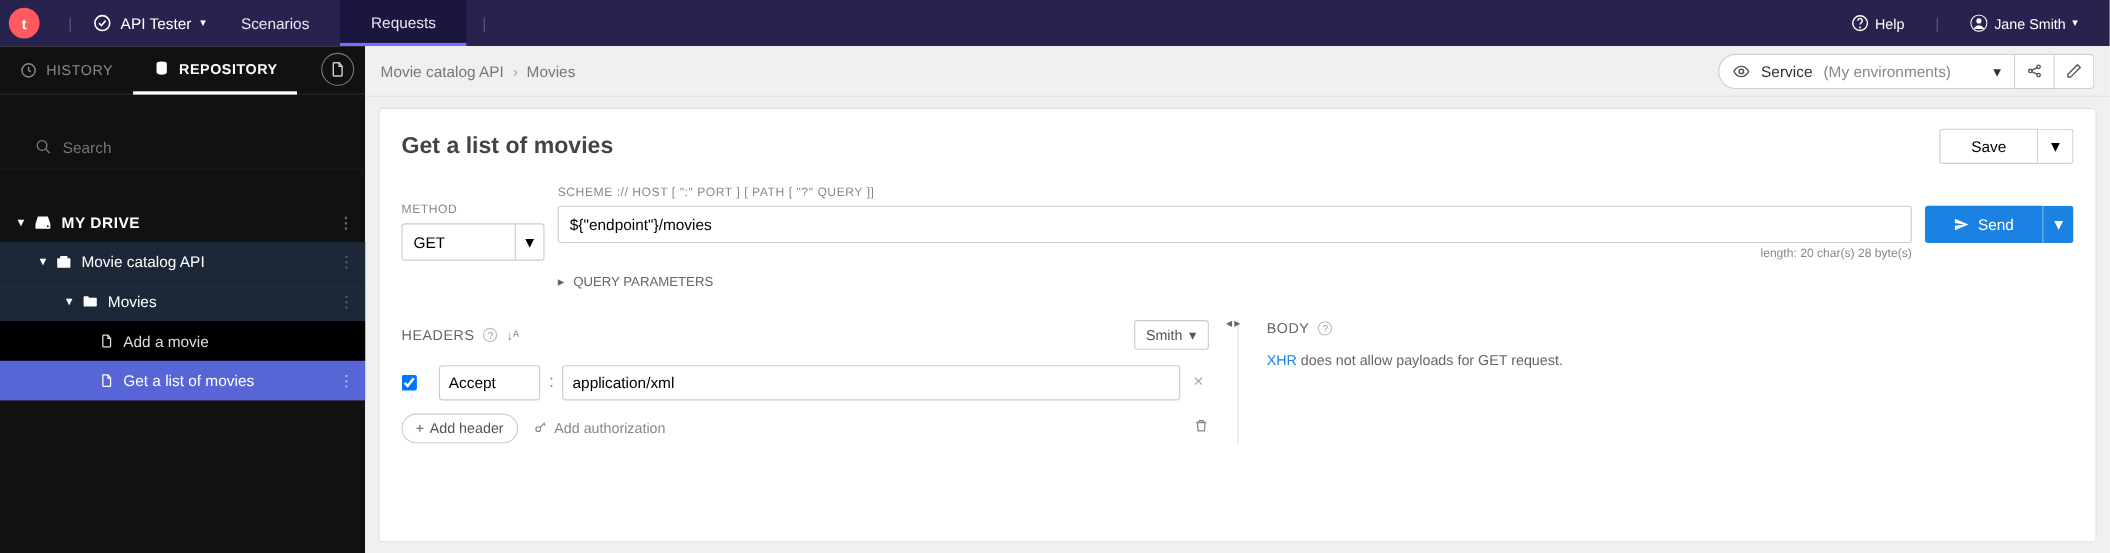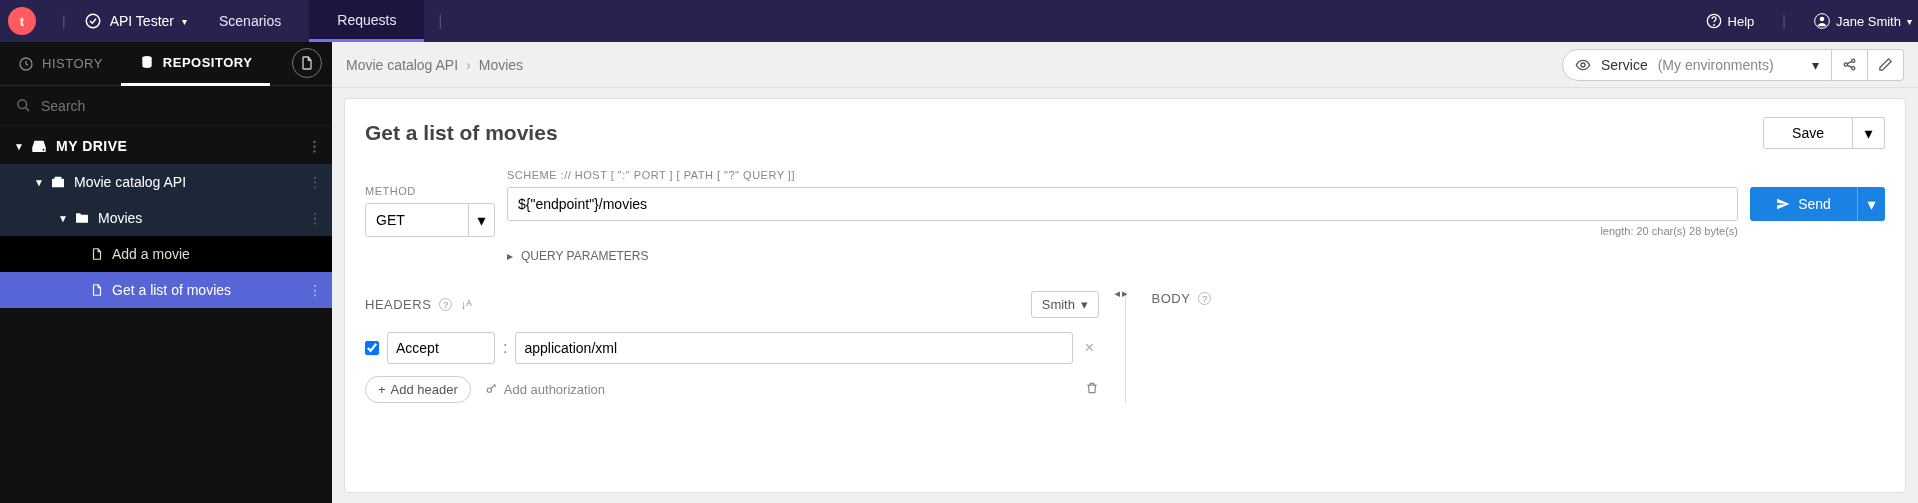--- a/index.html
+++ b/index.html
@@ -4,31 +4,31 @@
 <style>
 * { box-sizing: border-box; margin: 0; padding: 0; font-family: -apple-system, BlinkMacSystemFont, "Segoe UI", Arial, sans-serif; }
 body { width: 1918px; height: 503px; overflow: hidden; background: #fff; }
 .topbar { height: 42px; background: #28224f; display: flex; align-items: center; color: #fff; font-size: 14px; }
 .logo { width: 28px; height: 28px; border-radius: 50%; background: #ff5a5f; margin: 0 12px 0 8px; display: flex; align-items: center; justify-content: center; font-weight: bold; font-size: 13px; color: #fff; }
 .tb-sep { color: #5a5480; margin: 0 14px; }
 .brand { display: flex; align-items: center; gap: 8px; padding: 0 4px; }
 .brand svg { width: 18px; height: 18px; }
 .nav-tab { height: 42px; padding: 0 28px; display: flex; align-items: center; cursor: pointer; color: #e8e6f0; }
 .nav-tab.active { background: #1a1640; border-bottom: 3px solid #7b6ef6; }
-.topbar-right { margin-left: auto; display: flex; align-items: center; gap: 14px; padding-right: 6px; }
+.topbar-right { margin-left: auto; display: flex; align-items: center; gap: 14px; padding-right: 29px; }
 .help, .user { display: flex; align-items: center; gap: 6px; cursor: pointer; font-size: 13px; }
 
 .main { display: flex; height: calc(503px - 42px); }
-.sidebar { width: 332px; background: #111; color: #ccc; font-size: 14px; display: flex; flex-direction: column; }
+.sidebar { width: 332px; background: #111; color: #ccc; font-size: 14px; display: flex; flex-direction: column; gap: 28px; }
 .side-tabs { height: 44px; display: flex; align-items: center; border-bottom: 1px solid #2a2a2a; position: relative; }
 .side-tab { flex: 0 0 auto; display: flex; align-items: center; gap: 8px; padding: 0 18px; height: 44px; cursor: pointer; color: #888; font-size: 13px; letter-spacing: 0.5px; }
 .side-tab.active { color: #fff; border-bottom: 3px solid #fff; font-weight: 600; }
 .side-tab svg { width: 16px; height: 16px; }
 .new-btn { position: absolute; right: 10px; top: 6px; width: 30px; height: 30px; border: 1px solid #777; border-radius: 50%; display: flex; align-items: center; justify-content: center; cursor: pointer; }
-.search-row { height: 40px; display: flex; align-items: center; padding: 0 16px; gap: 10px; color: #777; border-bottom: 1px solid #1a1a1a; }
+.search-row { height: 40px; display: flex; align-items: center; padding: 0 32px; gap: 10px; color: #777; border-bottom: 1px solid #1a1a1a; }
 .search-row input { background: transparent; border: none; color: #ccc; font-size: 14px; outline: none; flex: 1; }
 .tree { padding-top: 2px; }
 .tree-row { height: 36px; display: flex; align-items: center; cursor: pointer; position: relative; }
 .tree-row .arrow { width: 10px; margin-right: 6px; font-size: 10px; }
 .tree-row .icon { margin-right: 8px; display: flex; align-items: center; }
 .tree-row .label { white-space: nowrap; overflow: hidden; text-overflow: ellipsis; flex: 1; }
 .tree-row .dots { position: absolute; right: 10px; color: #666; }
 .drive { padding-left: 14px; font-weight: 700; color: #fff; letter-spacing: 0.5px; }
 .lvl1 { padding-left: 34px; background: #1c2838; color: #fff; }
 .lvl2 { padding-left: 58px; background: #1c2838; color: #fff; }
@@ -73,21 +73,21 @@
 .hb-divider { width: 1px; background: #e0e0e0; margin: 0 6px; position: relative; }
 .hb-divider .handle { position: absolute; top: -4px; left: -10px; width: 22px; display: flex; gap: 2px; }
 .hb-divider .handle span { font-size: 11px; color: #666; cursor: pointer; }
 .sec-head { display: flex; align-items: center; gap: 8px; margin-bottom: 14px; }
 .sec-head .label { font-size: 13px; color: #666; letter-spacing: 0.5px; }
 .sec-head .info { width: 13px; height: 13px; border: 1px solid #bbb; border-radius: 50%; font-size: 9px; color: #999; display: flex; align-items: center; justify-content: center; cursor: pointer; }
 .sec-head .sort { font-size: 12px; color: #888; cursor: pointer; }
 .form-dd { margin-left: auto; border: 1px solid #ccc; border-radius: 3px; padding: 5px 10px; font-size: 13px; color: #555; display: flex; align-items: center; gap: 6px; cursor: pointer; }
 .header-line { display: flex; align-items: center; gap: 8px; margin-bottom: 12px; }
 .header-line input[type=checkbox] { width: 14px; height: 14px; }
-.header-line .hname { width: 108px; height: 32px; border: 1px solid #ccc; border-radius: 3px; padding: 0 8px; font-size: 14px; }
+.header-line .hname { width: 92px; height: 32px; border: 1px solid #ccc; border-radius: 3px; padding: 0 8px; font-size: 14px; margin-left: 12px; }
 .header-line .colon { color: #888; }
 .header-line .hval { flex: 1; height: 32px; border: 1px solid #ccc; border-radius: 3px; padding: 0 8px; font-size: 14px; }
 .header-line .del { color: #aaa; cursor: pointer; width: 18px; text-align: center; }
 .header-actions { display: flex; align-items: center; gap: 14px; }
 .pill-btn { border: 1px solid #ccc; border-radius: 14px; padding: 5px 12px; font-size: 13px; color: #555; background: #fff; cursor: pointer; display: flex; align-items: center; gap: 5px; }
 .link-btn { color: #888; font-size: 13px; display: flex; gap: 6px; cursor: pointer; }
 .trash { margin-left: auto; color: #888; cursor: pointer; }
 .body-msg { font-size: 13px; color: #666; margin-top: 4px; }
 .body-msg .xhr { color: #1a82e2; }
 svg { flex-shrink: 0; }
@@ -342,17 +342,20 @@
               <span>◂</span>
               <span>▸</span>
             </div>
         </div>
 
         <div class="hb-col">
           <div class="sec-head">
             <span class="label">BODY</span>
             <span class="info">?</span>
           </div>
+          <div class="body-msg">
+            <span class="xhr">XHR</span><span> does not allow payloads for GET request.</span>
+          </div>
         </div>
       </div>
     </div>
   </div>
 </div>
 
 </body></html>

